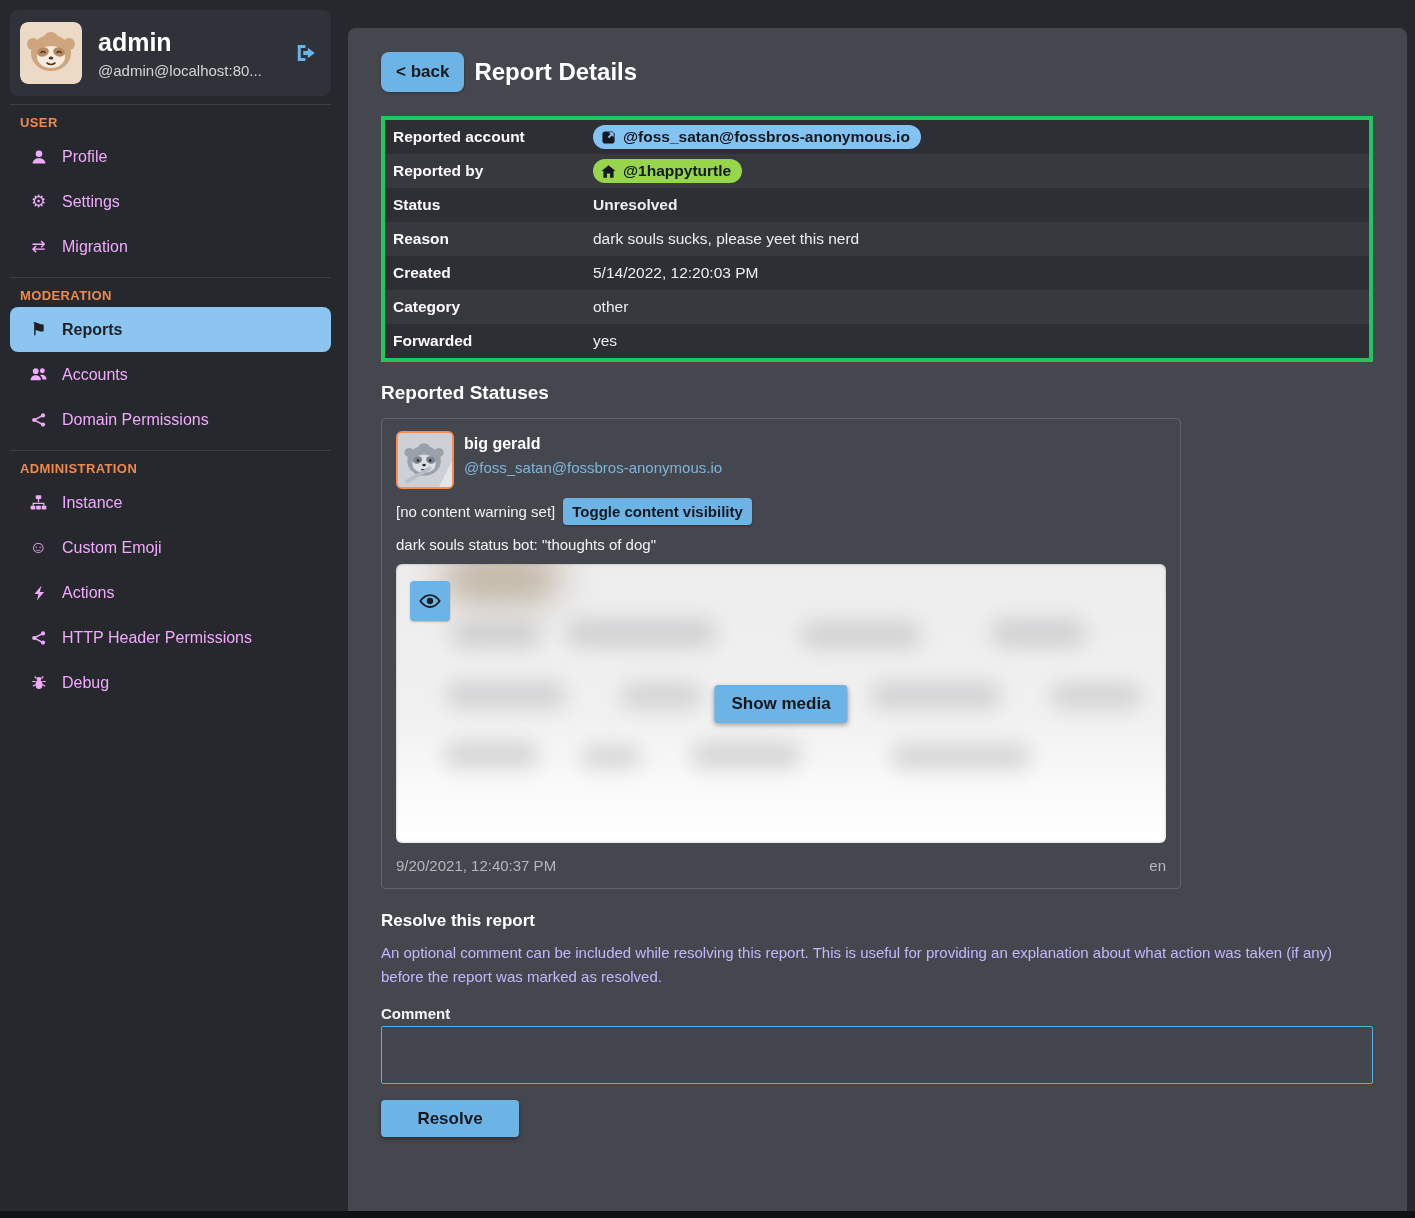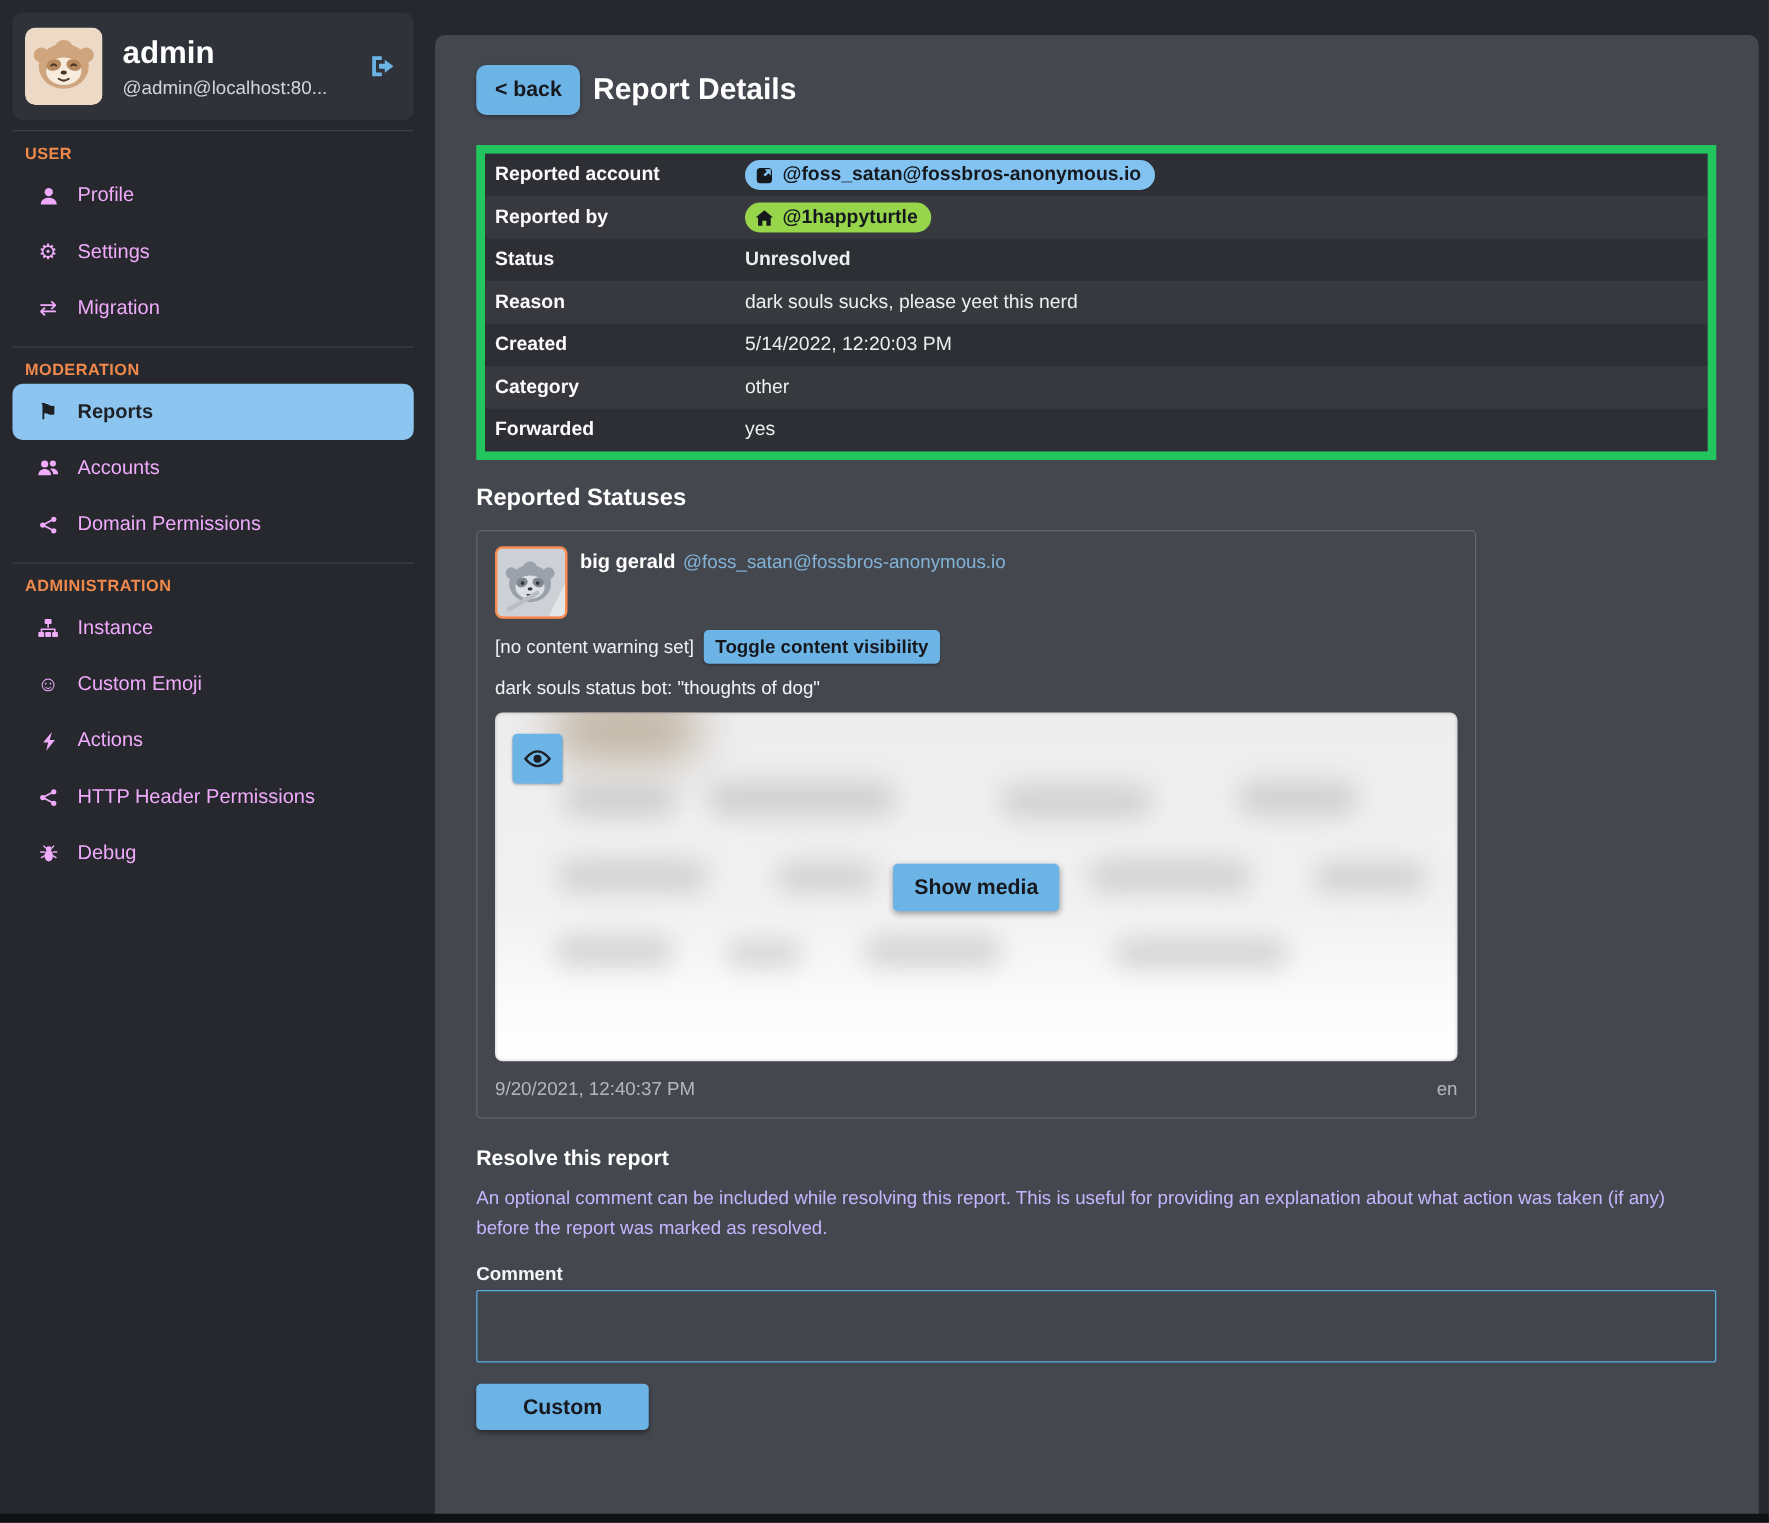--- a/index.html
+++ b/index.html
@@ -43,42 +43,42 @@
   }
   .header-row { display:flex; align-items:center; gap:10px; margin-bottom:24px; }
   .back-btn {
     background:var(--accent,#6cb3e6); color:#16181d; font-weight:bold; font-size:17px;
     border:none; border-radius:8px; padding:10px 15px; cursor:pointer;
     font-family:"Liberation Sans", sans-serif; box-shadow:0 1px 3px rgba(0,0,0,.3);
   }
   .page-title { font-size:24px; font-weight:bold; color:#ffffff; }
 
   
-  .details-table { width:992px; border:7px solid #22c55e; margin-bottom:20px; }
+  .details-table { width:992px; border:4px solid #22c55e; margin-bottom:20px; }
   .detail-row { display:grid; grid-template-columns:200px 1fr; align-items:center; height:34px; padding-left:8px; font-size:15.5px; }
   .detail-row:nth-child(odd) { background:#2d2f35; }
   .detail-row:nth-child(even) { background:#37393f; }
   .detail-label { font-weight:bold; color:#fbfbfc; }
   .detail-value { color:#eceef0; }
   .detail-value.bold { font-weight:bold; }
   .pill {
     display:inline-flex; align-items:center; gap:7px; border-radius:13px;
     padding:3px 11px 3px 8px; font-size:15.5px; font-weight:bold; color:#15181d;
     cursor:pointer; text-decoration:none; width:fit-content;
   }
   .pill-blue { background:var(--pill_blue,#83c3f2); }
   .pill-green { background:var(--pill_green,#97d54b); }
 
   .section-heading { font-size:19px; font-weight:bold; color:#ffffff; margin:20px 0 14px 0; }
 
   
   .status-card { width:800px; border:1px solid #62646b; border-radius:4px; padding:12px 14px 14px 14px; }
   .status-header { display:flex; gap:10px; margin-bottom:9px; }
   .status-avatar { width:58px; height:58px; border-radius:6px; border:2px solid var(--orange_bright,#fa8b51); flex-shrink:0; display:block; background:#ccd0d5; }
-  .status-id { display:flex; flex-direction:row; gap:6px; padding-top:4px; }
+  .status-id { display:flex; flex-direction:column; gap:6px; padding-top:4px; }
   .status-name { font-size:16px; font-weight:bold; color:#ffffff; }
   .status-handle { font-size:15px; color:var(--link_blue,#82b4d8); text-decoration:none; cursor:pointer; }
   .cw-row { display:flex; align-items:center; gap:8px; margin:6px 0 11px 0; font-size:15px; color:#eef0f2; }
   .toggle-btn {
     background:var(--accent,#6cb3e6); color:#16181d; font-weight:bold; font-size:15px;
     border:none; border-radius:4px; padding:5px 9px; cursor:pointer;
     font-family:"Liberation Sans", sans-serif; box-shadow:0 1px 2px rgba(0,0,0,.3);
   }
   .status-content { font-size:15px; color:#f2f3f5; margin-bottom:11px; }
 
@@ -377,18 +377,18 @@
         <span>en</span>
       </div>
     </div>
 
     <h3 class="resolve-heading">Resolve this report</h3>
     <p class="resolve-desc">An optional comment can be included while resolving this report. This is useful for providing an explanation about what action was taken (if any) before the report was marked as resolved.</p>
 
     <div class="comment-label">Comment</div>
     <textarea class="comment-textarea" style=""></textarea>
 
-    <button class="resolve-btn">Custom</button>
+    <button class="resolve-btn">Resolve</button>
 
   </div>
 </div>
 
 <div class="bottom-strip"></div>
 
 </body></html>

